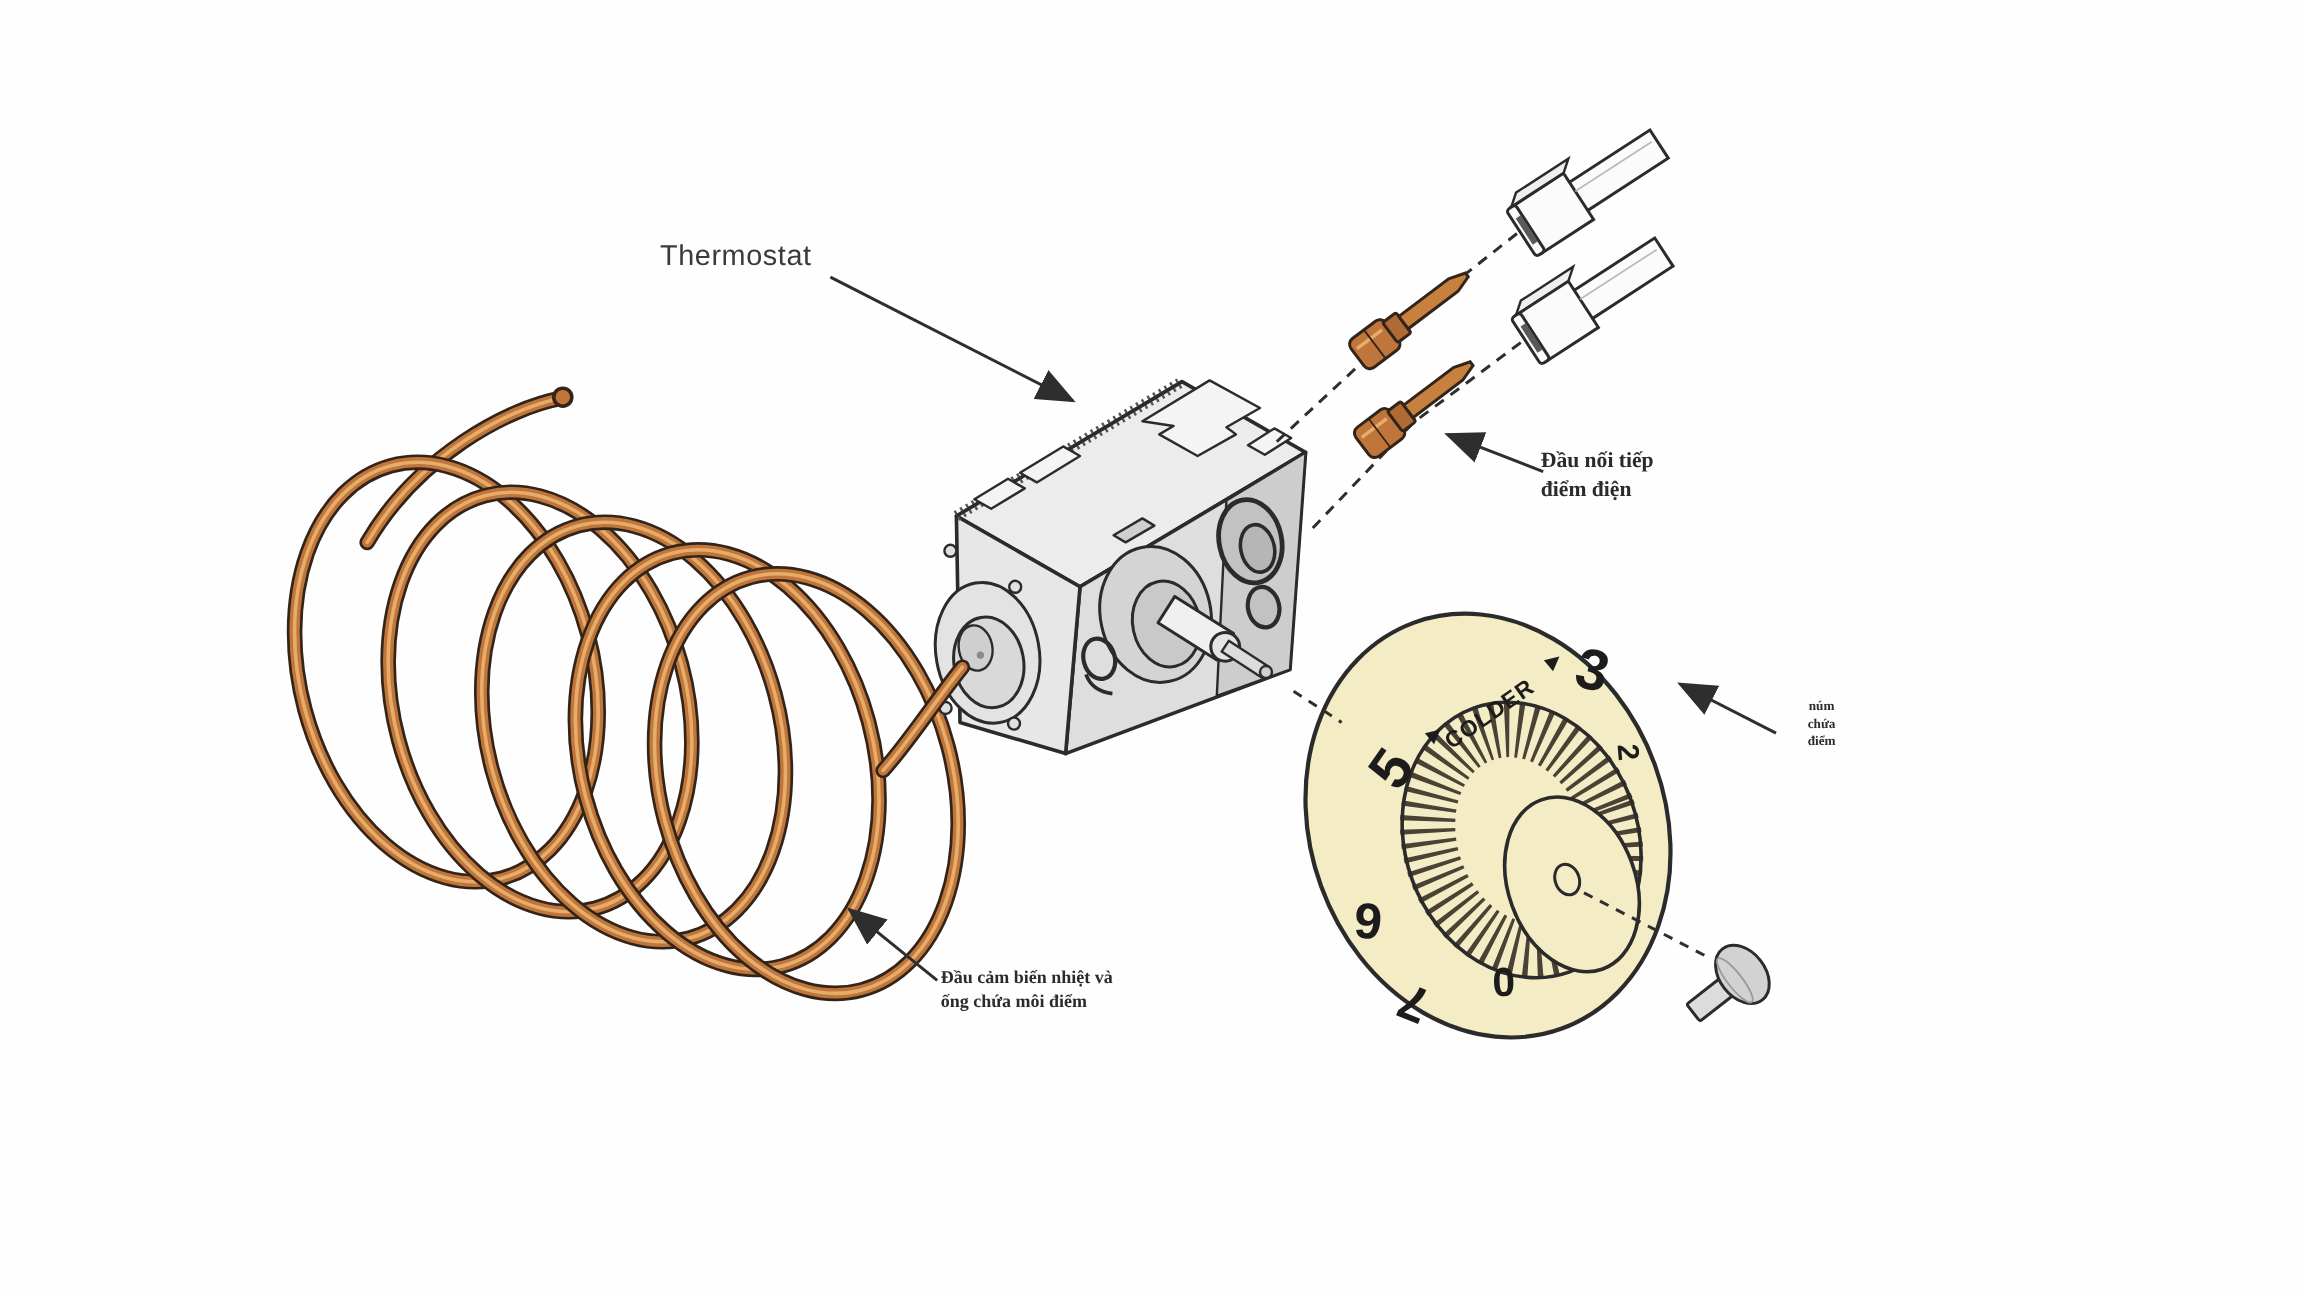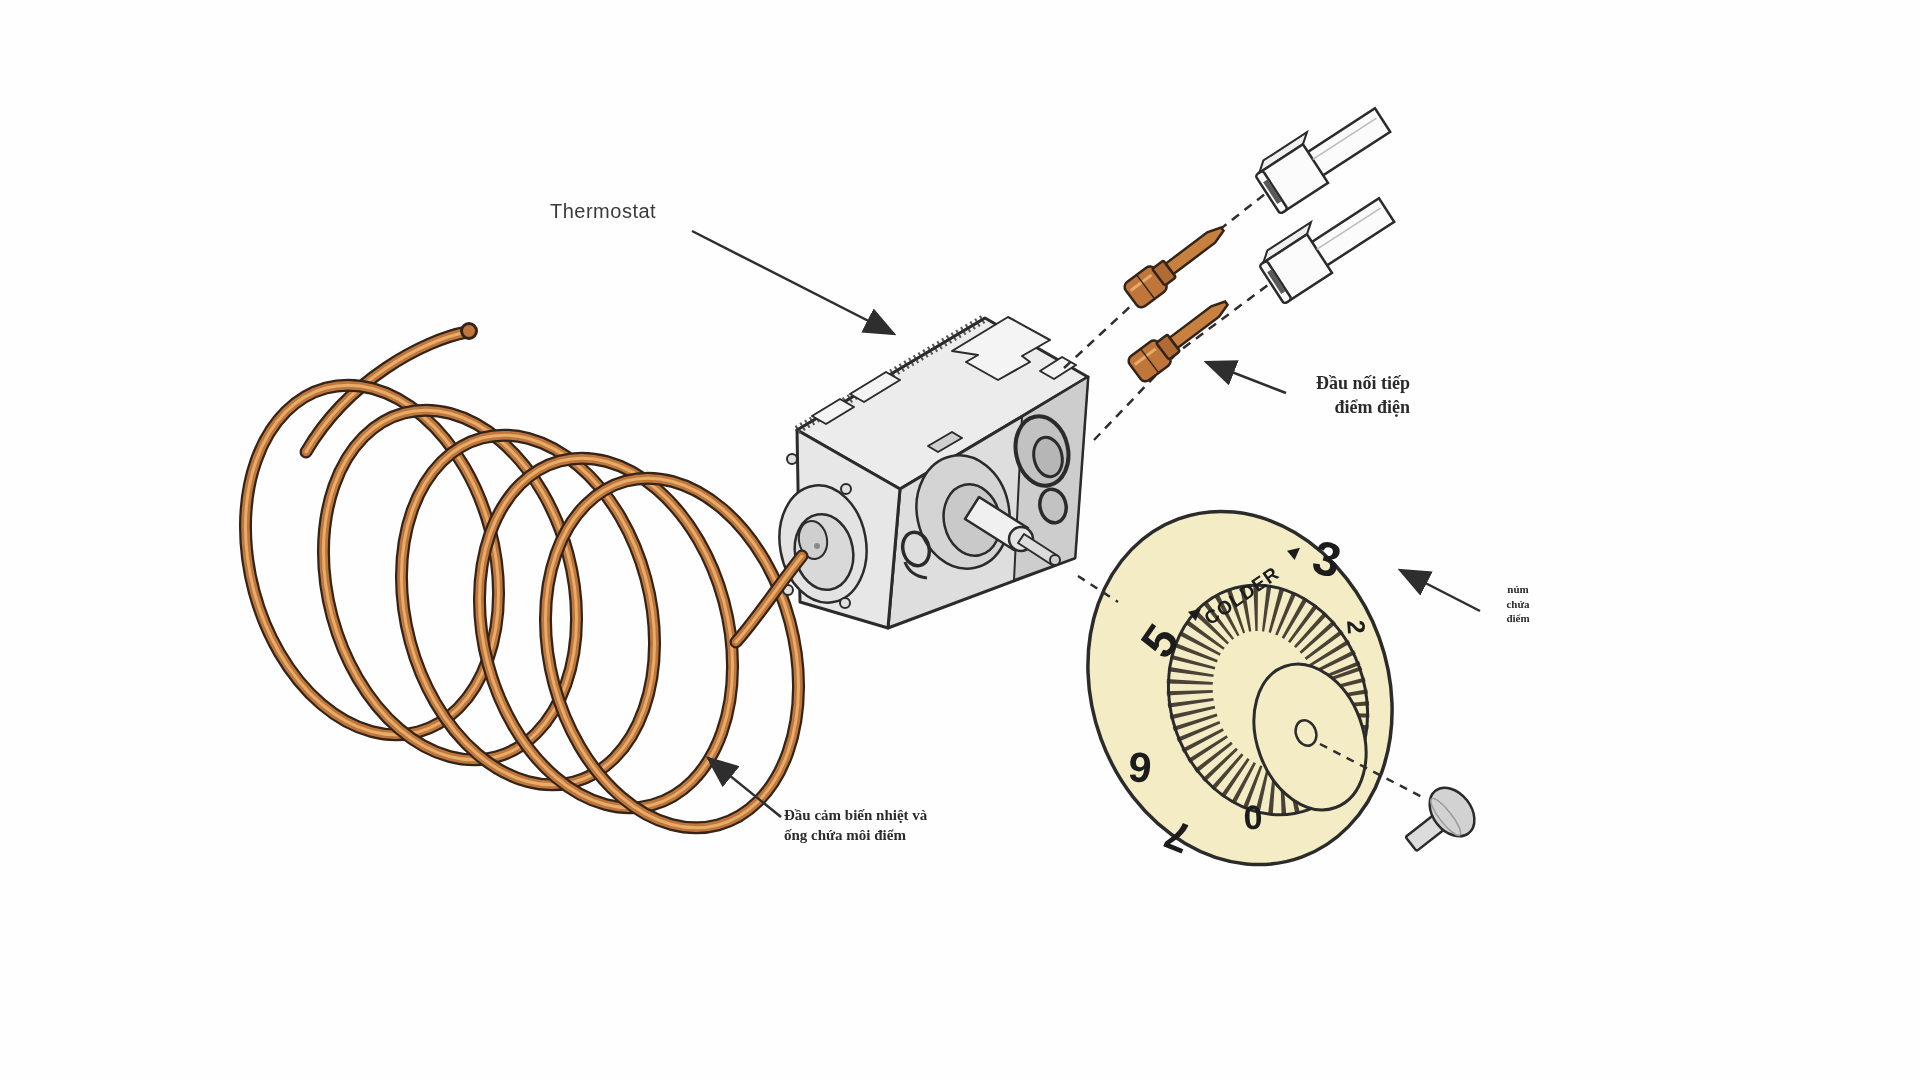--- a/index.html
+++ b/index.html
@@ -1,22 +1,22 @@
 <!DOCTYPE html>
 <html><head>
 <meta charset="utf-8">
 <style>
   html,body{margin:0;padding:0;background:#ffffff;}
   .stage{position:relative;width:1920px;height:1080px;background:#fefefe;overflow:hidden;
          font-family:"Liberation Sans",sans-serif;}
   .art{position:absolute;left:0;top:0;}
   .lbl{position:absolute;color:#2b2b2b;}
-  #lbl-thermostat{left:550px;top:200px;font-size:20px;color:#3a3a3a;letter-spacing:.5px;}
+  #lbl-thermostat{left:550px;top:200px;font-size:24px;color:#3a3a3a;letter-spacing:.5px;}
   .viet{font-family:"Liberation Serif",serif;font-weight:bold;line-height:1.32;}
-  #lbl-terminal{left:1284px;top:372px;width:126px;text-align:right;font-size:18px;}
+  #lbl-terminal{left:1284px;top:372px;width:126px;text-align:left;font-size:18px;}
   #lbl-knob{left:1476px;top:582px;width:84px;text-align:center;font-size:11px;}
   #lbl-sensor{left:784px;top:806px;font-size:15px;}
   .dg{position:absolute;font-weight:bold;color:#1c1c1c;font-family:"Liberation Sans",sans-serif;
       transform:translate(-50%,-50%) rotate(var(--r,0deg));white-space:nowrap;}
   #dg-5{left:1160px;top:641px;font-size:48px;--r:-55deg;}
   #dg-arrow-a{left:1196px;top:612px;font-size:20px;--r:-40deg;}
   #dg-colder{left:1242px;top:596px;font-size:19px;letter-spacing:1px;--r:-35deg;}
   #dg-arrow-b{left:1295px;top:551px;font-size:20px;--r:-40deg;}
   #dg-3{left:1327px;top:559px;font-size:48px;--r:14deg;}
   #dg-2{left:1356px;top:627px;font-size:25px;--r:85deg;}

